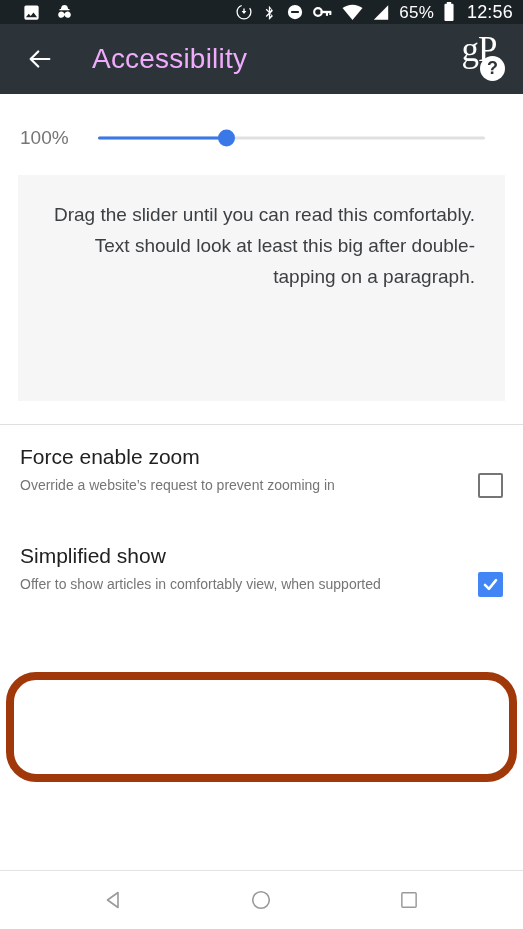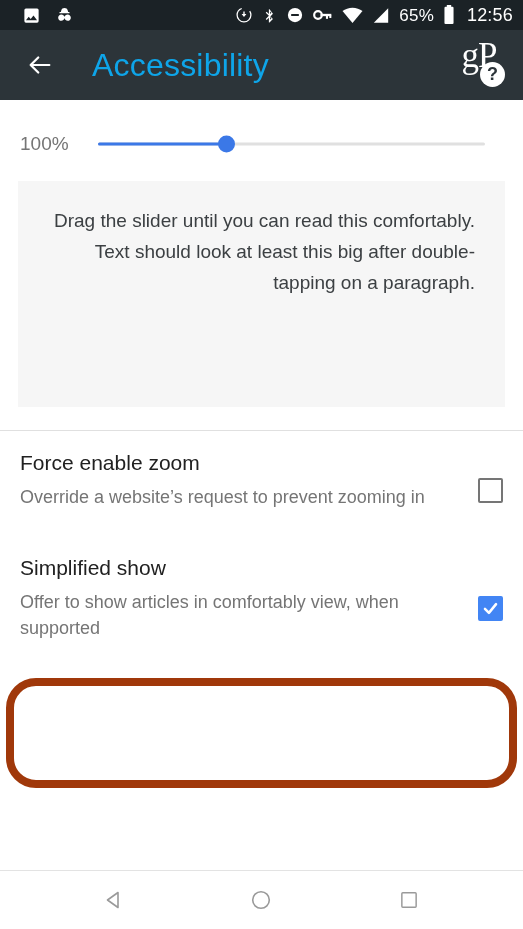--- a/index.html
+++ b/index.html
@@ -12,21 +12,21 @@
   #screen {
     position: relative;
     width: 523px; height: 929px;
     background: #ffffff;
     display: flex;
     flex-direction: column;
   }
 
   
   .statusbar {
-    height: 30px;
+    height: 24px;
     background: #1b2226;
     display: flex;
     align-items: center;
     padding: 0 10px 0 22px;
     flex: none;
   }
   .sb-left { display: flex; align-items: center; gap: 14px; }
   .sb-right { margin-left: auto; display: flex; align-items: center; gap: 9px; }
   .sb-icon { display: flex; align-items: center; justify-content: center; }
   .sb-text {
@@ -47,22 +47,22 @@
     padding: 0 16px 0 18px;
     flex: none;
     position: relative;
   }
   .back-btn {
     width: 44px; height: 44px;
     display: flex; align-items: center; justify-content: center;
     cursor: pointer;
   }
   .appbar-title {
-    color: #0ea5e9;
-    font-size: 32px;
+    color: #f0abfc;
+    font-size: 28px;
     margin-left: 30px;
     font-weight: 400;
     letter-spacing: .2px;
   }
   .help-logo {
     margin-left: auto;
     position: relative;
     width: 56px; height: 52px;
     display: flex; align-items: flex-start; justify-content: center;
     cursor: pointer;
@@ -157,36 +157,36 @@
 
   .divider {
     height: 1px;
     background: #e0e0e0;
     margin: 23px 0 0 0;
   }
 
   
   .pref-row {
     display: flex;
-    align-items: center;
+    align-items: flex-end;
     padding: 18px 10px 16px 20px;
     cursor: pointer;
     position: relative;
   }
   .pref-texts { flex: 1 1 auto; padding-right: 12px; }
   .pref-title {
     font-size: 21px;
     color: #212121;
     line-height: 27px;
   }
   .pref-summary {
-    font-size: 18px;
+    font-size: 14px;
     color: #757575;
     line-height: 26px;
-    margin-top: 8px;
+    margin-top: 2px;
   }
   .checkbox-wrap {
     flex: none;
     width: 46px;
     display: flex;
     align-items: center;
     justify-content: center;
     padding-top: 22px;
     cursor: pointer;
   }

